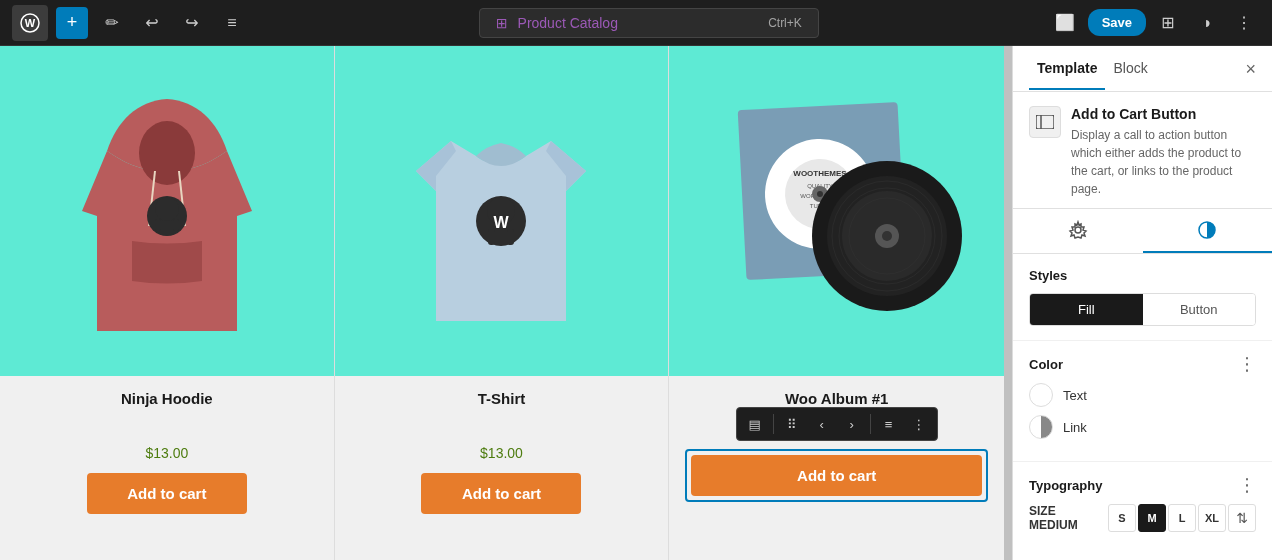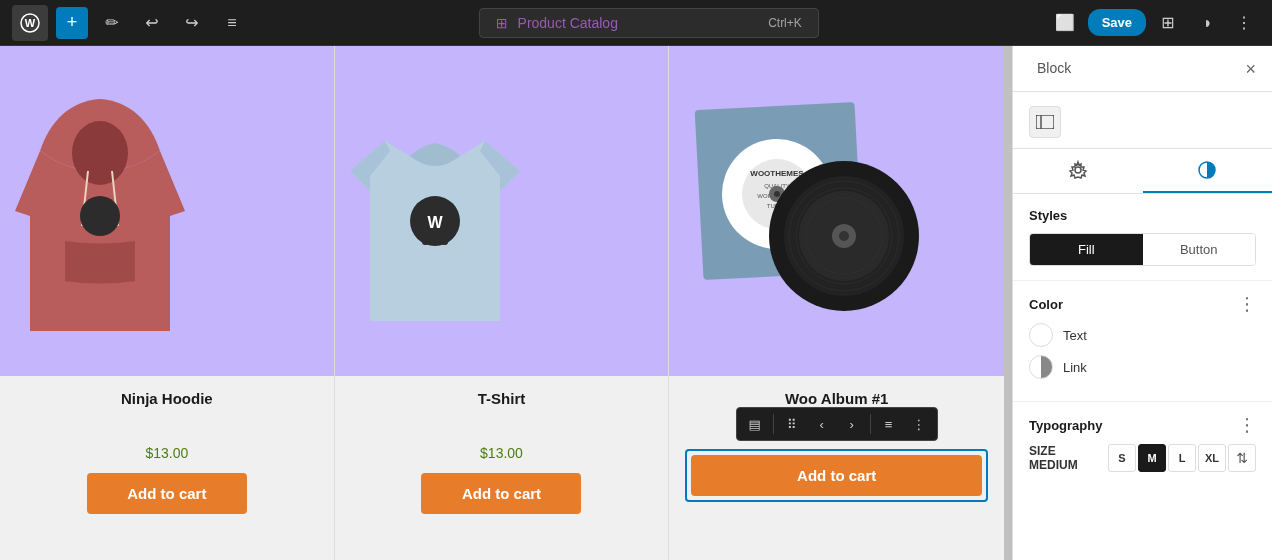--- a/index.html
+++ b/index.html
@@ -101,23 +101,24 @@
       display: flex;
       flex-direction: column;
       align-items: center;
       padding: 0 0 16px 0;
       border-right: 1px solid #ddd;
     }
     .product-card:last-child { border-right: none; }
     .product-image-wrap {
       width: 100%;
       height: 330px;
-      background: #c4b5fd;
-      display: flex;
-      align-items: center;
+      background: #5eead4;
+      display: flex;
+      align-items: center;
+      justify-content: center;
       overflow: hidden;
       margin-bottom: 14px;
     }
     
     .product-title {
       font-size: 15px;
       font-weight: 700;
       color: #1a1a1a;
       margin-bottom: 6px;
       text-align: center;
@@ -544,32 +545,37 @@
           <button class="add-to-cart-btn" style="width:100%; min-width:unset;">Add to cart</button>
         </div>
       </div>
     </div>
   </div>
 
   <div class="scrollbar-divider"></div>
 
   <div class="sidebar">
     <div class="sidebar-header">
+      <div class="sidebar-tab active">Template</div>
       <div class="sidebar-tab">Block</div>
       <button class="sidebar-close">×</button>
     </div>
 
     <div class="sidebar-block-info">
       <div class="sidebar-block-icon-row">
         <div class="sidebar-block-icon">
           <svg width="18" height="14" viewBox="0 0 18 14">
             <rect x="0" y="0" width="18" height="14" rx="2" fill="none" stroke="#555" stroke-width="1.5"></rect>
             <line x1="5" y1="0" x2="5" y2="14" stroke="#555" stroke-width="1.5"></line>
           </svg>
         </div>
+        <div>
+          <div class="sidebar-block-name">Add to Cart Button</div>
+          <div class="sidebar-block-desc">Display a call to action button which either adds the product to the cart, or links to the product page.</div>
+        </div>
       </div>
     </div>
 
     <div class="sidebar-tabs-icons">
       <div class="sidebar-icon-tab">
         <svg width="20" height="20" viewBox="0 0 20 20">
           <circle cx="10" cy="10" r="3" fill="none" stroke="#555" stroke-width="1.5"></circle>
           <path d="M10 2 L11 5 L13 4 L13 7 L16 7 L15 10 L18 11 L16 13 L17 16 L14 15 L13 18 L10 17 L7 18 L6 15 L3 16 L4 13 L2 11 L5 10 L4 7 L7 7 L7 4 L9 5 Z" fill="none" stroke="#555" stroke-width="1.5"></path>
         </svg>
       </div>

